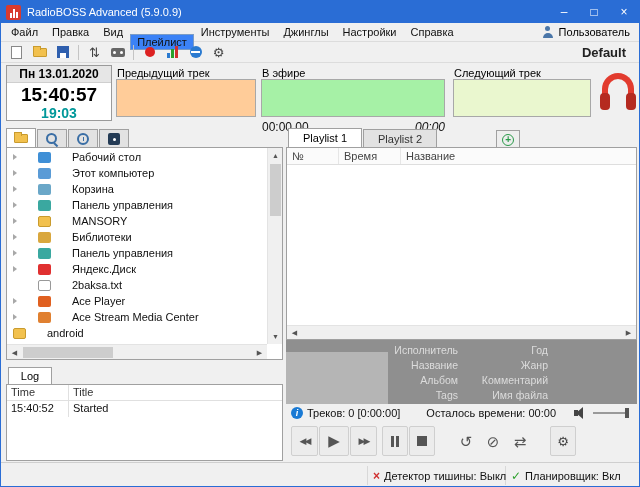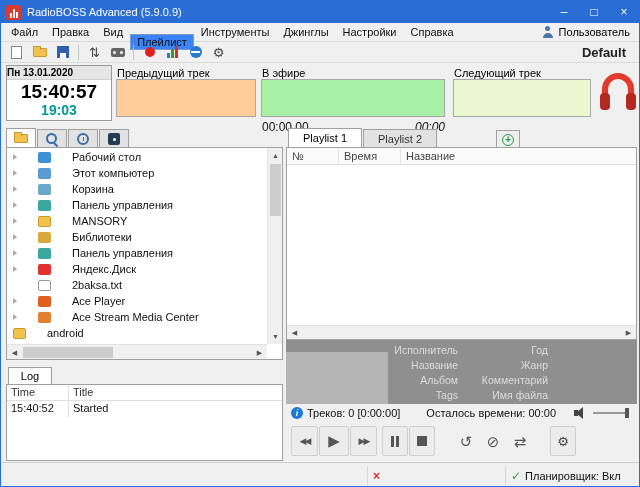--- a/index.html
+++ b/index.html
@@ -42,21 +42,21 @@
   .ti-stats { display:flex; align-items:flex-end; gap:1px; height:12px; }
   .ti-stats i { display:block; width:3px; }
   .ti-stats .s1 { height:5px; background:#2a7ad0; }
   .ti-stats .s2 { height:9px; background:#2aa02a; }
   .ti-stats .s3 { height:12px; background:#d03030; }
   .ti-globe { width:12px; height:12px; border-radius:50%; background:#2a7ad0; position:relative; }
   .ti-globe::after { content:""; position:absolute; left:1px; top:5px; width:9px; height:1.5px; background:#fff; }
 
   
   .clockbox { position:absolute; left:5px; top:64px; width:106px; height:56px; border:1px solid #9a9a9a; background:#fff; }
-  .clockbox .date { background:#e6e6e6; font-weight:bold; padding:1px 0; border-bottom:1px solid #cfcfcf; font-size:10px; }
+  .clockbox .date { background:#e6e6e6; font-weight:bold; text-align:center; padding:1px 0; border-bottom:1px solid #cfcfcf; font-size:12px; }
   .clockbox .time-main { font-size:19px; font-weight:bold; text-align:center; line-height:23px; color:#000; }
   .clockbox .time-sub { font-size:14px; font-weight:bold; color:#00989a; text-align:center; line-height:15px; }
   .nowlabel { position:absolute; top:66px; font-size:11px; color:#000; }
   .trackbox { position:absolute; top:78px; height:38px; border:1px solid #a8a8a8; }
   .timeunder { position:absolute; top:119px; font-size:12px; color:#111; }
   .headphones { position:absolute; left:598px; top:70px; width:38px; height:46px; }
   .headphones .band { position:absolute; top:2px; left:3px; width:32px; height:24px; border:6px solid #e23b2e; border-bottom:none; border-radius:16px 16px 0 0; }
   .headphones .cup { position:absolute; width:10px; height:17px; background:#b52a20; border-radius:4px; top:22px; }
   .cup.left { left:1px; } .cup.right { right:1px; }
 
@@ -419,20 +419,21 @@
         <span class="ti-glyph">⚙</span>
       </span>
 
   </div>
 
   <div class="statusbar">
     <span class="sb-sep" style="left:366px;"></span>
     <span class="sb-sep" style="left:504px;"></span>
     <span class="sb-item" style="left:372px;">
       <span class="sb-cross">×</span>
+      <span>Детектор тишины: Выкл</span>
     </span>
     <span class="sb-item" style="left:510px;">
       <span class="sb-check">✓</span>
       <span>Планировщик: Вкл</span>
     </span>
   </div>
 
 </div>
 
 </body></html>

